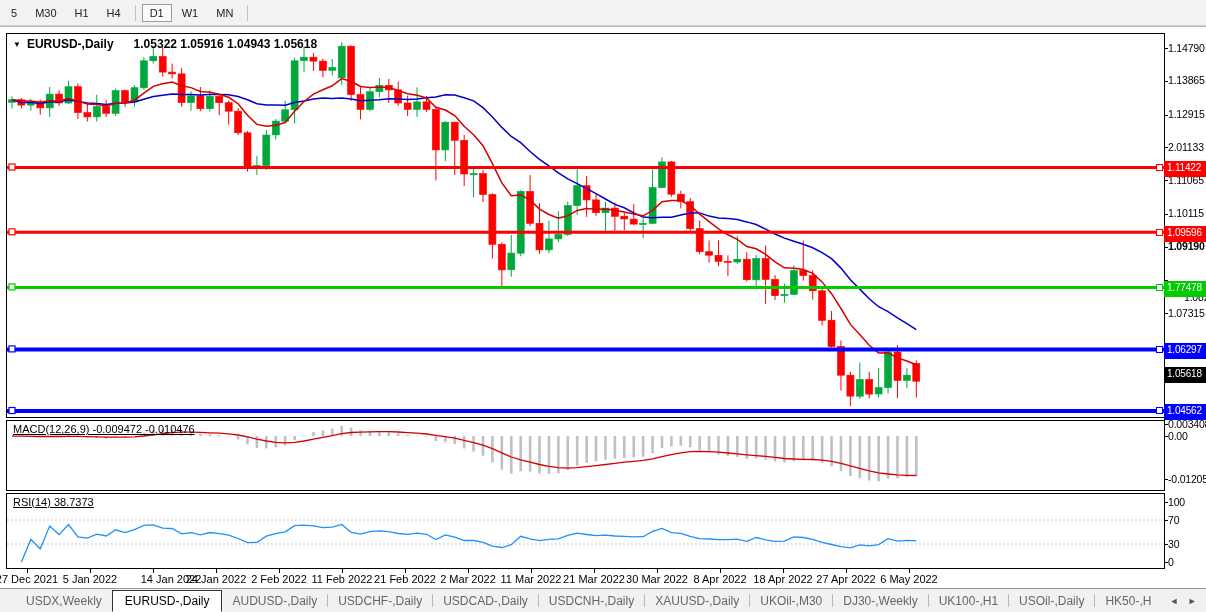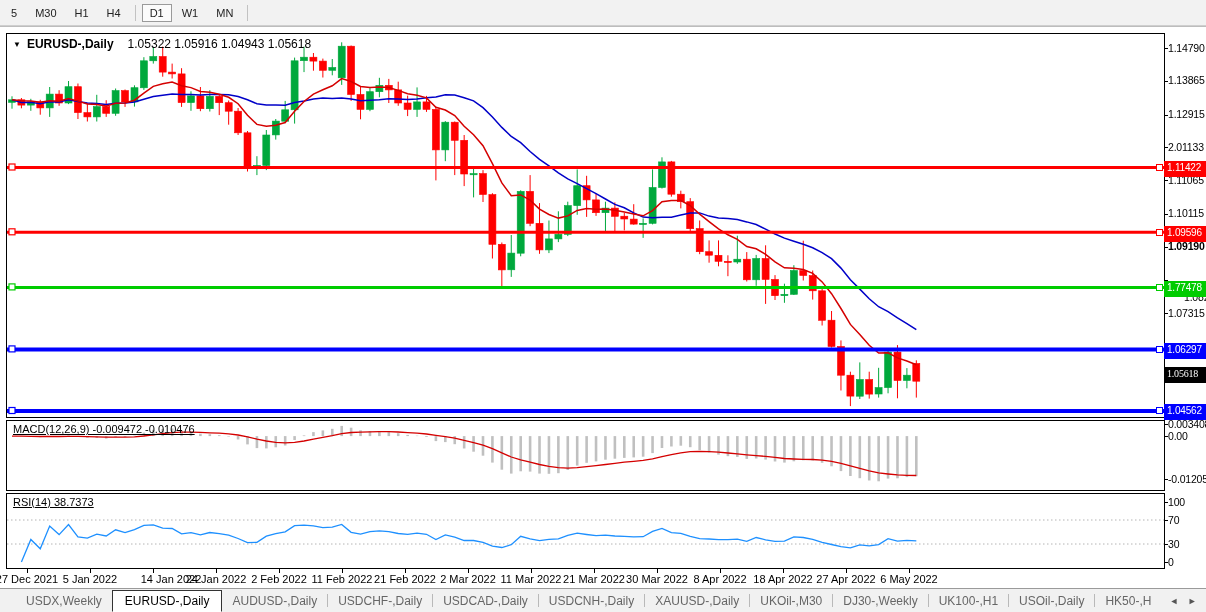--- a/index.html
+++ b/index.html
@@ -12,21 +12,21 @@
   .tf-sep{width:1px;height:16px;background:#c2c2c2;margin:0 5px;}
   
   #chart-window{position:absolute;left:0;top:26px;width:1206px;height:562px;background:#ffffff;border-top:1px solid #bdbdbd;}
   .panel{position:absolute;left:6px;width:1159px;border:1px solid #000;background:#fff;box-sizing:border-box;}
   #panel-main{top:6px;height:385px;}
   #panel-macd{top:393px;height:71px;}
   #panel-rsi{top:466px;height:76px;}
   svg{position:absolute;display:block;}
   .chart-title{position:absolute;left:13px;top:10px;font-size:12px;font-weight:700;color:#000;z-index:5;}
   .chart-title .tri{font-size:8px;margin-right:6px;position:relative;top:-1px;}
-  .chart-title .ohlc{margin-left:14px;font-weight:400;}
+  .chart-title .ohlc{margin-left:20px;font-weight:700;}
   .ind-label{position:absolute;left:13px;font-size:11px;color:#000;z-index:5;text-decoration:underline;}
   .axis-tick-label{position:absolute;left:1168px;font-size:10.5px;color:#000;letter-spacing:-0.2px;white-space:nowrap;}
   .axis-tick-mark{position:absolute;left:1165px;width:3px;height:1px;background:#000;}
   .price-flag{position:absolute;left:1164px;width:42px;height:16px;line-height:13px;font-size:10px;
     color:#fff;padding-left:3px;box-sizing:border-box;letter-spacing:-0.2px;z-index:6;}
   .handle-box{position:absolute;width:5px;height:5px;background:#fff;border:1px solid #000;z-index:7;}
   .date-label{position:absolute;top:546px;font-size:11px;color:#000;transform:translateX(-50%);white-space:nowrap;}
   .date-tick{position:absolute;top:542px;width:1px;height:4px;background:#000;}
   
   #tabbar{position:absolute;left:0;top:588px;width:1206px;height:24px;background:#f1f1f1;border-top:1px solid #9a9a9a;
@@ -406,21 +406,21 @@
       <div class="axis-tick-mark" style="top: 353px;"></div>
       <div class="axis-tick-label" style="top: 346px;">1.05440</div>
       <div class="price-flag" style="top: 134px; background: rgb(255, 0, 0);">1.11422</div>
       <div class="handle-box" style="left: 1156px; top: 137px; border-color: rgb(255, 0, 0);"></div>
       <div class="price-flag" style="top: 199px; background: rgb(255, 0, 0);">1.09596</div>
       <div class="handle-box" style="left: 1156px; top: 202px; border-color: rgb(255, 0, 0);"></div>
       <div class="price-flag" style="top: 254px; background: rgb(0, 204, 0);">1.77478</div>
       <div class="handle-box" style="left: 1156px; top: 257px; border-color: rgb(0, 204, 0);"></div>
       <div class="price-flag" style="top: 316px; background: rgb(0, 0, 255);">1.06297</div>
       <div class="handle-box" style="left: 1156px; top: 319px; border-color: rgb(0, 0, 255);"></div>
-      <div class="price-flag" style="top: 340px; background: rgb(0, 0, 0); font-family: Liberation Serif, serif;">1.05618</div>
+      <div class="price-flag" style="top: 340px; background: rgb(0, 0, 0);">1.05618</div>
       <div class="price-flag" style="top: 377px; background: rgb(0, 0, 255);">1.04562</div>
       <div class="handle-box" style="left: 1156px; top: 380px; border-color: rgb(0, 0, 255);"></div>
       <div class="axis-tick-mark" style="top: 397px;"></div>
       <div class="axis-tick-label" style="top: 391px;">0.003408</div>
       <div class="axis-tick-mark" style="top: 409px;"></div>
       <div class="axis-tick-label" style="top: 403px;">0.00</div>
       <div class="axis-tick-mark" style="top: 452px;"></div>
       <div class="axis-tick-label" style="top: 446px;">-0.01205</div>
       <div class="axis-tick-mark" style="top: 475px;"></div>
       <div class="axis-tick-label" style="top: 469px;">100</div>

